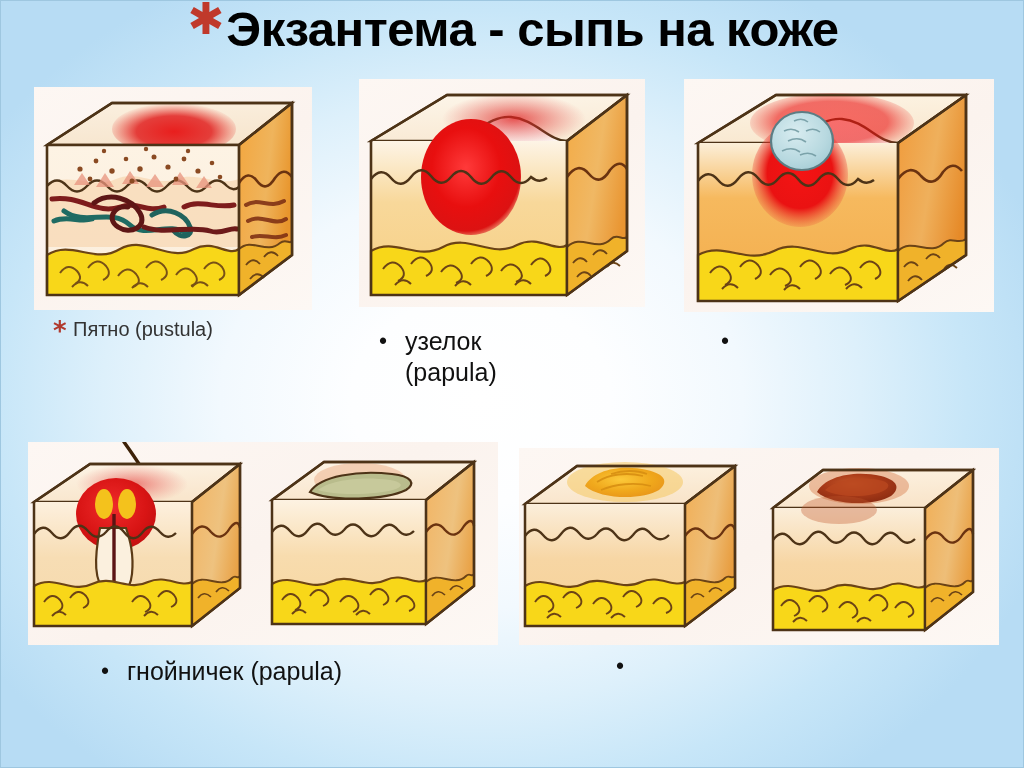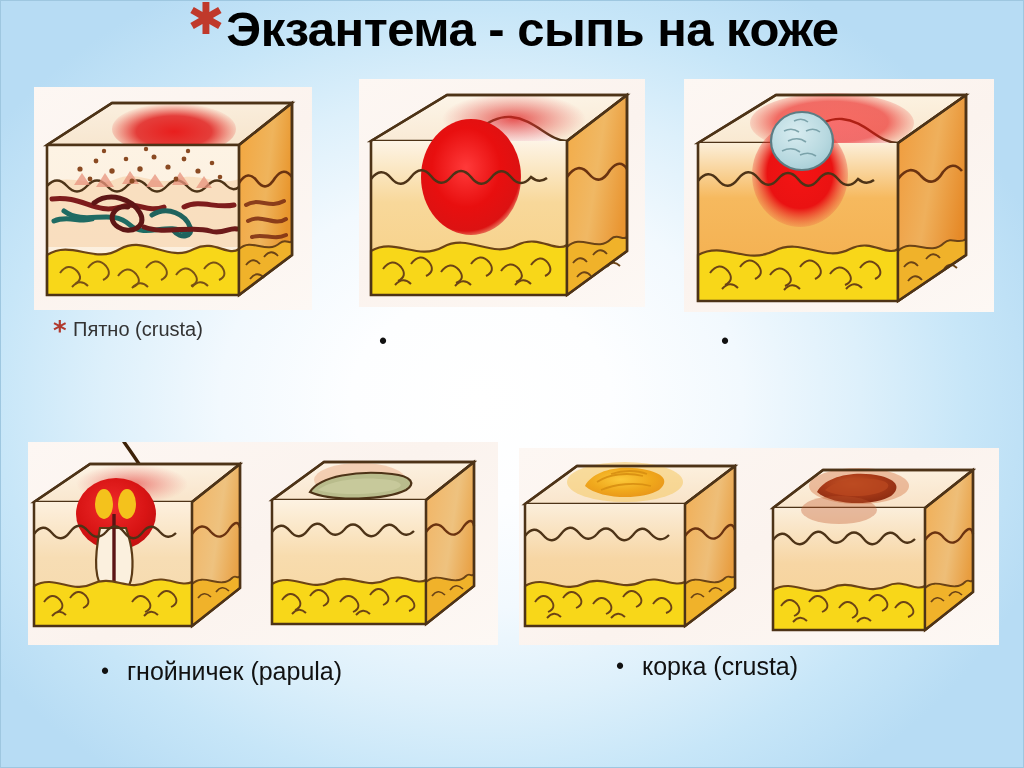--- a/index.html
+++ b/index.html
@@ -172,21 +172,21 @@
         <path d="M216,192 q7,-9 14,-1"></path>
       </g>
 
       <path d="M13,58 L78,16 L258,16 L258,168 L205,208 L13,208 Z" fill="none" stroke="#4d3317" stroke-width="2.6"></path>
       <path d="M13,58 L205,58 L205,208 M205,58 L258,16" fill="none" stroke="#4d3317" stroke-width="2.4"></path>
     </svg>
   </div>
 
   <div class="caption small red" style="left:52px;top:316px;width:270px;">
     <span class="bullet">*</span>
-    <span class="ctext">Пятно (crusta)</span>
+    <span class="ctext">Пятно (pustula)</span>
   </div>
 
   <div class="panel" style="left:358px;top:78px;width:286px;height:228px;">
     <svg class="fig" width="286" height="228" viewBox="0 0 286 228">
       <defs>
         <linearGradient id="p-top" x1="0" y1="0" x2="0.3" y2="1">
           <stop offset="0%" stop-color="#fdf6ea"></stop>
             <stop offset="100%" stop-color="#f9ead5"></stop>
         </linearGradient>
         <linearGradient id="p-front" x1="0" y1="0" x2="0" y2="1">
@@ -243,20 +243,22 @@
           <path d="M248,188 q6,-8 13,-1"></path>
       </g>
 
       <path d="M12,62 L88,16 L268,16 L268,172 L208,216 L12,216 Z" fill="none" stroke="#4d3317" stroke-width="2.6"></path>
       <path d="M208,62 L208,216 M208,62 L268,16" fill="none" stroke="#4d3317" stroke-width="2.4"></path>
     </svg>
   </div>
 
   <div class="caption" style="left:378px;top:325px;width:250px;">
     <span class="bullet">•</span>
+    <span class="ctext">узелок
+(papula)</span>
   </div>
 
   <div class="panel" style="left:683px;top:78px;width:310px;height:233px;">
     <svg class="fig" width="310" height="233" viewBox="0 0 310 233">
       <defs>
         <linearGradient id="v-top" x1="0" y1="0" x2="0.3" y2="1">
           <stop offset="0%" stop-color="#fdf5e6"></stop>
             <stop offset="100%" stop-color="#f9e8d0"></stop>
         </linearGradient>
         <linearGradient id="v-front" x1="0" y1="0" x2="0" y2="1">
@@ -545,16 +547,15 @@
             <path d="M182,144 q6,-8 13,-1"></path>
         </g>
         <path d="M6,56 L56,18 L206,18 L206,140 L158,178 L6,178 Z" fill="none" stroke="#4d3317" stroke-width="2.5"></path>
         <path d="M158,56 L158,178 M158,56 L206,18" fill="none" stroke="#4d3317" stroke-width="2.3"></path>
       </g>
     </svg>
   </div>
 
   <div class="caption" style="left:615px;top:650px;width:330px;">
     <span class="bullet">•</span>
-    <span class="ctext">корка (crusta)</span>
   </div>
 
 </div>
 
 </body></html>

